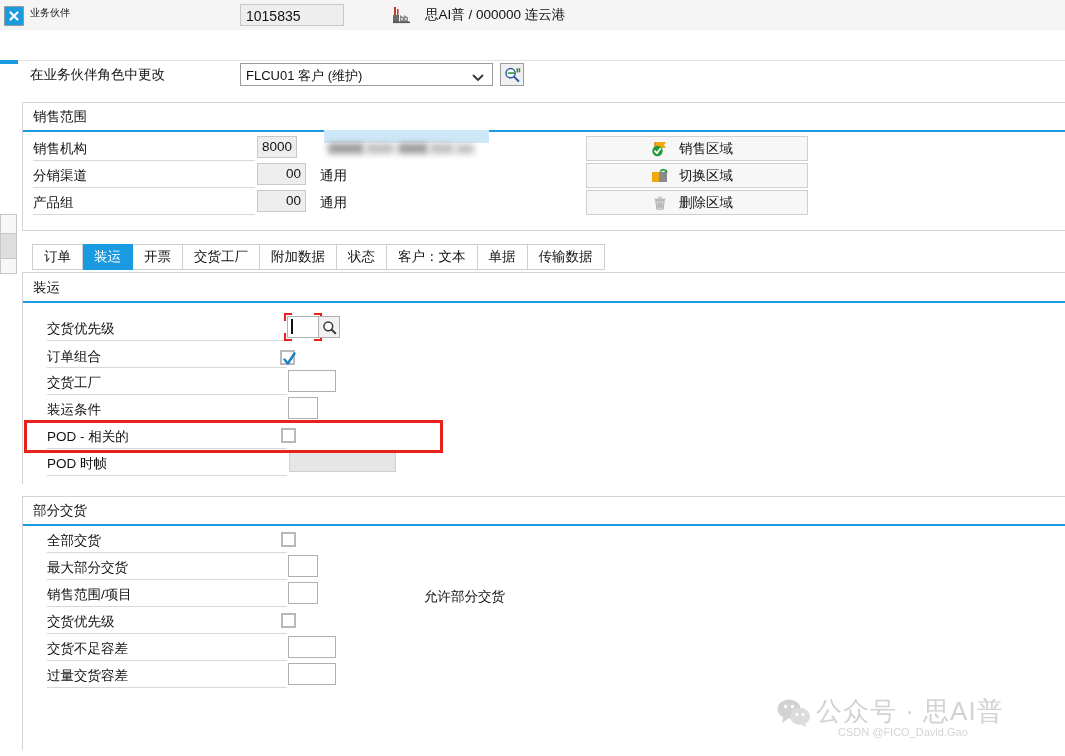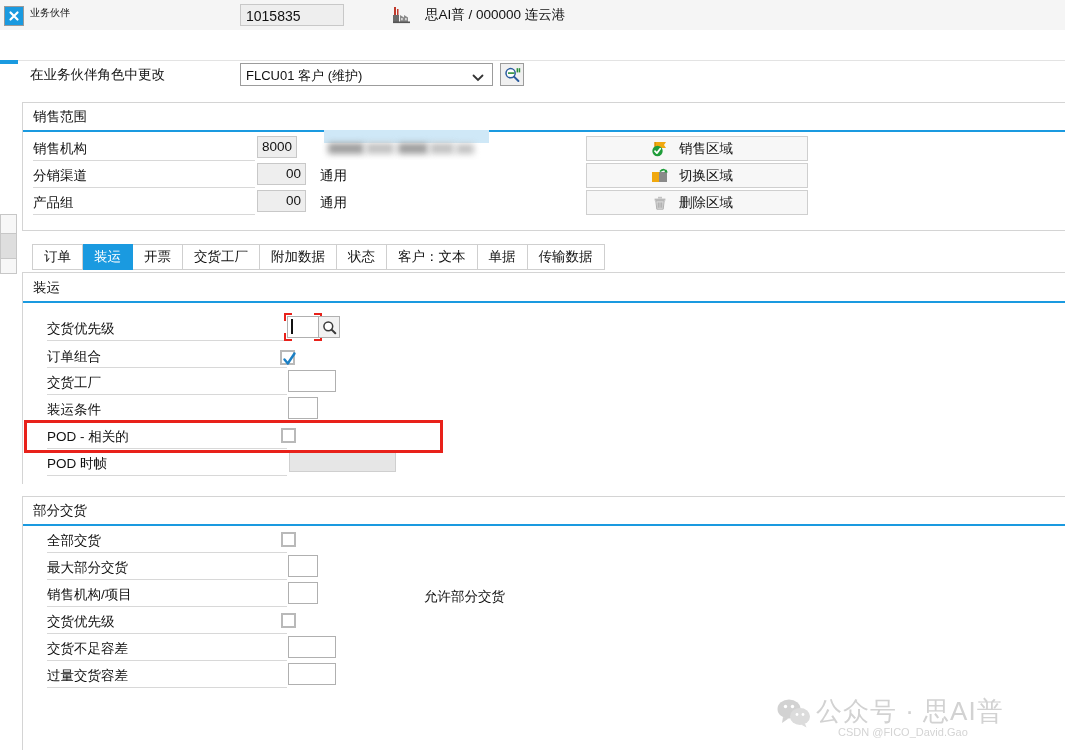--- a/index.html
+++ b/index.html
@@ -484,21 +484,21 @@
     <div class="sec-rule" style="left:23px; top:460px; width:1042px;"></div>
 
     <div class="f-label" style="left:47px; top:468px;">全部交货</div>
     <div class="dotted-lead" style="left:47px; top:488px; width:240px;"></div>
     <div class="chk" style="left:281px; top:468px;"></div>
 
     <div class="f-label" style="left:47px; top:495px;">最大部分交货</div>
     <div class="dotted-lead" style="left:47px; top:515px; width:240px;"></div>
     <div class="inp" style="left:288px; top:491px; width:30px; height:22px;"></div>
 
-    <div class="f-label" style="left:47px; top:522px;">销售机构/项目</div>
+    <div class="f-label" style="left:47px; top:522px;">销售范围/项目</div>
     <div class="dotted-lead" style="left:47px; top:542px; width:240px;"></div>
     <div class="inp" style="left:288px; top:518px; width:30px; height:22px;"></div>
     <div class="f-text" style="left:424px; top:524px;">允许部分交货</div>
 
     <div class="f-label" style="left:47px; top:549px;">交货优先级</div>
     <div class="dotted-lead" style="left:47px; top:569px; width:240px;"></div>
     <div class="chk" style="left:281px; top:549px;"></div>
 
     <div class="f-label" style="left:47px; top:576px;">交货不足容差</div>
     <div class="dotted-lead" style="left:47px; top:596px; width:240px;"></div>

